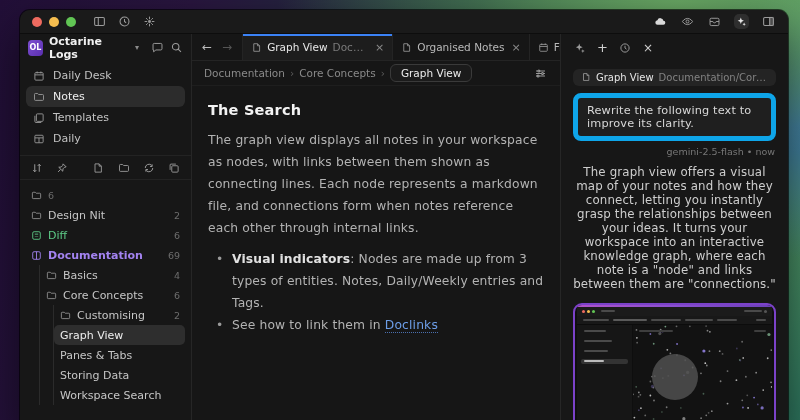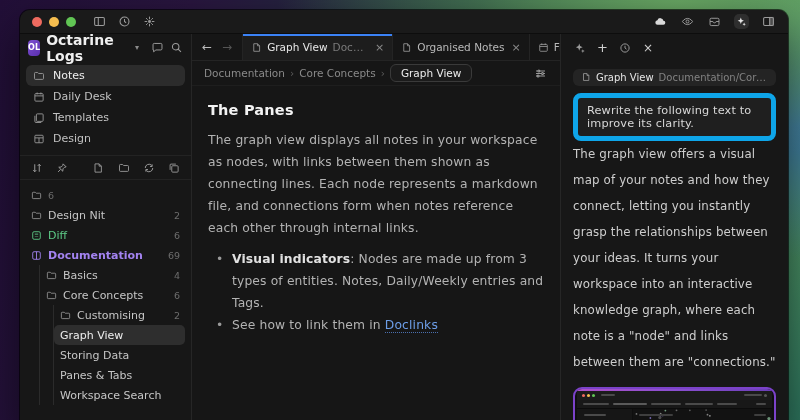--- a/index.html
+++ b/index.html
@@ -31,21 +31,21 @@
   .tb-right { display:flex; gap:12px; align-items:center; }
   .tb-active { background:#2e2e2e; border-radius:5px; padding:2px; }
 
   
   .main { flex:1; display:flex; min-height:0; }
 
   
   .sidebar { width:172px; flex:0 0 172px; background:#171717; border-right:1px solid #262626; display:flex; flex-direction:column; font-size:11px; }
   .sb-header { height:27px; flex:0 0 27px; display:flex; align-items:center; padding:0 8px; gap:6px; }
   .logo { width:16px; height:16px; border-radius:4px; background:linear-gradient(135deg,#7c4fd0,#5b2fb0); color:#fff; font-size:8px; font-weight:700; display:flex; align-items:center; justify-content:center; }
-  .ws-name { color:#f0f0f0; font-weight:700; font-size:14px; }
+  .ws-name { color:#f0f0f0; font-weight:700; font-size:11px; }
   .chev { color:#8a8a8a; font-size:8px; }
   .sb-header .tb-icon { width:13px; height:13px; }
   .nav { padding:4px 6px 2px; }
   .nav-item { display:flex; align-items:center; gap:8px; height:21px; padding:0 7px; border-radius:6px; color:#c2c2c2; }
   .nav-item.active { background:#2c2c2c; color:#ededed; }
   .nav-item svg { width:12px; height:12px; color:#9a9a9a; flex:0 0 12px; }
   .sb-toolbar { height:25px; display:flex; align-items:center; padding:0 10px; gap:11px; border-top:1px solid #232323; border-bottom:1px solid #232323; margin-top:4px; color:#9a9a9a; }
   .sb-toolbar svg { width:12px; height:12px; }
   .sb-toolbar .sp { flex:1; }
   .tree { flex:1; overflow:hidden; padding:5px 6px; }
@@ -93,21 +93,21 @@
   .as-header { height:27px; flex:0 0 27px; display:flex; align-items:center; padding:0 11px; gap:10px; }
   .as-title { font-weight:700; font-size:11.5px; color:#f0f0f0; flex:1; }
   .as-header svg { width:12px; height:12px; color:#9a9a9a; }
   .as-body { flex:1; padding:6px 12px 0; overflow:hidden; }
   .chip { display:inline-flex; align-items:center; gap:5px; background:#242424; border-radius:6px; padding:3px 8px; font-size:10px; margin-bottom:7px; max-width:100%; }
   .chip svg { width:10px; height:10px; color:#9a9a9a; flex:0 0 10px; }
   .chip .c-title { color:#e6e6e6; white-space:nowrap; }
   .chip .c-path { color:#828282; white-space:nowrap; overflow:hidden; text-overflow:ellipsis; }
   .bubble { border:5px solid #0ea5e9; background:#1f1f1f; border-radius:8px; padding:6px 9px; font-size:11.3px; color:#d8d8d8; letter-spacing:.15px; }
   .meta { text-align:right; font-size:9.5px; color:#767676; margin:5px 1px 8px; }
-  .response { font-size:11.8px; line-height:26px; color:#cecece; letter-spacing:.15px; }
+  .response { font-size:11.8px; line-height:14px; color:#cecece; letter-spacing:.15px;text-align:center; }
 
   .video { margin-top:12px; height:158px; border:2px solid #7b42c9; border-radius:9px; background:#0f0f0f; position:relative; overflow:hidden; }
   .video::before { content:""; position:absolute; left:0; right:0; top:0; height:2px; background:linear-gradient(90deg,#b052c9,#8a4fd0,#6b3fb8); }
   .mock { position:absolute; inset:2px; display:flex; flex-direction:column; }
   .m-titlebar { height:9px; display:flex; align-items:center; gap:2px; padding:0 5px; background:#1b1b1b; }
   .m-dot { width:3px; height:3px; border-radius:50%; }
   .m-sp { flex:1; }
   .m-bar { height:2px; border-radius:1px; background:#4a4a4a; }
   .m-tabbar { height:9px; background:#181818; display:flex; align-items:center; gap:4px; padding:0 6px; border-bottom:1px solid #0c0c0c; }
   .m-body { flex:1; display:flex; min-height:0; }
@@ -198,49 +198,49 @@
           </span>
           <span class="tb-icon">
             <svg viewBox="0 0 16 16" fill="none" stroke="currentColor" stroke-width="1.3">
                 <circle cx="7" cy="7" r="4"></circle>
                 <line x1="10" y1="10" x2="13.5" y2="13.5"></line>
               </svg>
           </span>
         </div>
 
         <nav class="nav">
-          <div class="nav-item active">
-            <svg viewBox="0 0 16 16" fill="none" stroke="currentColor" stroke-width="1.2">
-                <path d="M2 4.5A1.2 1.2 0 0 1 3.2 3.3h3l1.3 1.4h5.3A1.2 1.2 0 0 1 14 5.9v5.4a1.2 1.2 0 0 1-1.2 1.2H3.2A1.2 1.2 0 0 1 2 11.3z"></path>
-              </svg>
-            <span>Notes</span>
-          </div>
           <div class="nav-item">
             <svg viewBox="0 0 16 16" fill="none" stroke="currentColor" stroke-width="1.2">
                 <rect x="2.5" y="3.5" width="11" height="10" rx="1.2"></rect>
                 <line x1="2.5" y1="6.5" x2="13.5" y2="6.5"></line>
                 <line x1="5.5" y1="2" x2="5.5" y2="4.5"></line>
                 <line x1="10.5" y1="2" x2="10.5" y2="4.5"></line>
               </svg>
             <span>Daily Desk</span>
           </div>
+          <div class="nav-item active">
+            <svg viewBox="0 0 16 16" fill="none" stroke="currentColor" stroke-width="1.2">
+                <path d="M2 4.5A1.2 1.2 0 0 1 3.2 3.3h3l1.3 1.4h5.3A1.2 1.2 0 0 1 14 5.9v5.4a1.2 1.2 0 0 1-1.2 1.2H3.2A1.2 1.2 0 0 1 2 11.3z"></path>
+              </svg>
+            <span>Notes</span>
+          </div>
           <div class="nav-item">
             <svg viewBox="0 0 16 16" fill="none" stroke="currentColor" stroke-width="1.2">
                 <rect x="4.5" y="2.5" width="9" height="10" rx="1.2"></rect>
                 <path d="M2.5 5v7.5A1.5 1.5 0 0 0 4 14h7"></path>
               </svg>
             <span>Templates</span>
           </div>
           <div class="nav-item">
             <svg viewBox="0 0 16 16" fill="none" stroke="currentColor" stroke-width="1.2">
                 <rect x="2.5" y="3" width="11" height="10" rx="1.2"></rect>
                 <line x1="2.5" y1="6.5" x2="13.5" y2="6.5"></line>
                 <line x1="8" y1="6.5" x2="8" y2="13"></line>
               </svg>
-            <span>Design</span>
+            <span>Daily</span>
           </div>
         </nav>
 
         <div class="sb-toolbar">
           <span class="tb-icon">
             <svg viewBox="0 0 16 16" fill="none" stroke="currentColor" stroke-width="1.3">
                 <path d="M5 3v10M5 13l-2-2.2M5 13l2-2.2M11 13V3M11 3L9 5.2M11 3l2 2.2"></path>
               </svg>
           </span>
           <span class="tb-icon">
@@ -327,24 +327,24 @@
                 <svg viewBox="0 0 16 16" fill="none" stroke="currentColor" stroke-width="1.3">
                     <path d="M2 4.5A1.2 1.2 0 0 1 3.2 3.3h3l1.3 1.4h5.3A1.2 1.2 0 0 1 14 5.9v5.4a1.2 1.2 0 0 1-1.2 1.2H3.2A1.2 1.2 0 0 1 2 11.3z"></path>
                   </svg>
                 <span class="tlabel">Customising</span>
                 <span class="tcount">2</span>
               </div>
               <div class="trow active">
                 <span class="tlabel">Graph View</span>
               </div>
               <div class="trow">
+                <span class="tlabel">Panes &amp; Tabs</span>
+              </div>
+              <div class="trow">
                 <span class="tlabel">Storing Data</span>
-              </div>
-              <div class="trow">
-                <span class="tlabel">Panes &amp; Tabs</span>
               </div>
               <div class="trow">
                 <span class="tlabel">Workspace Search</span>
               </div>
             </div>
           </div>
 
         </div>
       </aside>
 
@@ -405,21 +405,21 @@
                 <line x1="2.5" y1="8" x2="13.5" y2="8"></line>
                 <line x1="2.5" y1="11" x2="13.5" y2="11"></line>
                 <circle cx="6" cy="5" r="1.2" fill="#161616"></circle>
                 <circle cx="10.5" cy="8" r="1.2" fill="#161616"></circle>
                 <circle cx="5" cy="11" r="1.2" fill="#161616"></circle>
               </svg>
           </span>
         </div>
 
         <div class="content">
-          <h2>The Panes</h2>
+          <h2>The Search</h2>
           <p>The graph view displays all notes in your workspace as nodes, with links between them shown as connecting lines. Each node represents a markdown file, and connections form when notes reference each other through internal links.</p>
           <ul class="blist">
             <li><strong>Visual indicators</strong><span>: Nodes are made up from 3 types of entities. Notes, Daily/Weekly entries and Tags.</span></li>
             <li><span>See how to link them in </span><span class="doclink">Doclinks</span></li>
           </ul>
 
         </div>
       </section>
 
       <aside class="assistant">
@@ -442,20 +442,21 @@
         <div class="as-body">
           <div class="chip">
             <svg viewBox="0 0 16 16" fill="none" stroke="currentColor" stroke-width="1.3">
                 <path d="M4 2.5h5.5L12.5 5.5V13.5H4z"></path>
                 <path d="M9.5 2.5v3h3"></path>
               </svg>
             <span class="c-title">Graph View</span>
             <span class="c-path">Documentation/Core Concepts</span>
           </div>
           <div class="bubble">Rewrite the following text to improve its clarity.</div>
+          <div class="meta">gemini-2.5-flash • now</div>
           <div class="response">The graph view offers a visual map of your notes and how they connect, letting you instantly grasp the relationships between your ideas. It turns your workspace into an interactive knowledge graph, where each note is a "node" and links between them are "connections."</div>
 
           <div class="video">
             <div class="mock">
               <div class="m-titlebar">
                 <span class="m-dot" style="background:#ee6a5f"></span>
                 <span class="m-dot" style="background:#f5bd4f"></span>
                 <span class="m-dot" style="background:#61c554"></span>
                 <span class="m-bar" style="width:14px;margin-left:4px"></span>
                 <span class="m-sp"></span>

